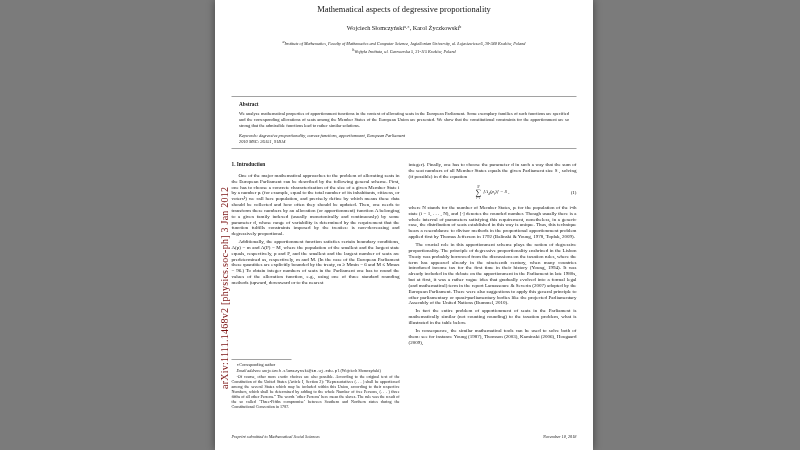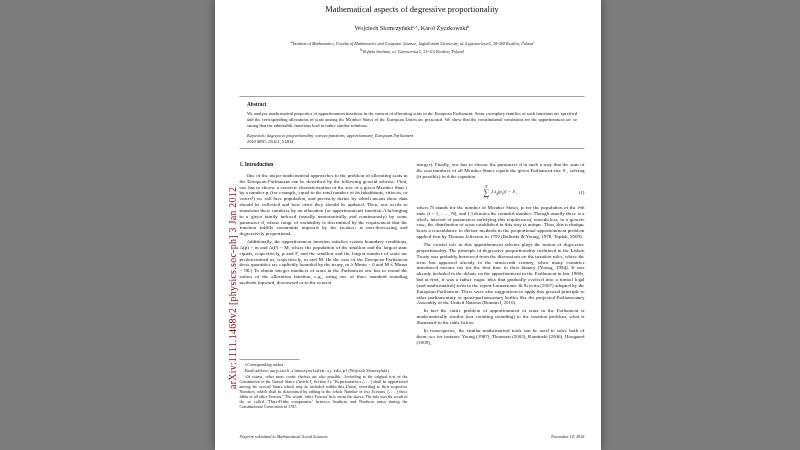--- a/index.html
+++ b/index.html
@@ -10,21 +10,20 @@
     position: relative;
     font-family: "Liberation Serif", "DejaVu Serif", serif;
   }
   .page {
     position: absolute;
     left: 215px; top: 0;
     width: 378px; height: 450px;
     background: #ffffff;
     box-shadow: 0 0 8px rgba(0,0,0,0.45);
     overflow: hidden;
-    padding-left: 8px;
   }
   .page-inner {
     width: 756px; height: 900px;
     transform: scale(0.5);
     transform-origin: 0 0;
     position: relative;
     color: #141414;
   }
   .arxiv-stamp {
     position: absolute;

